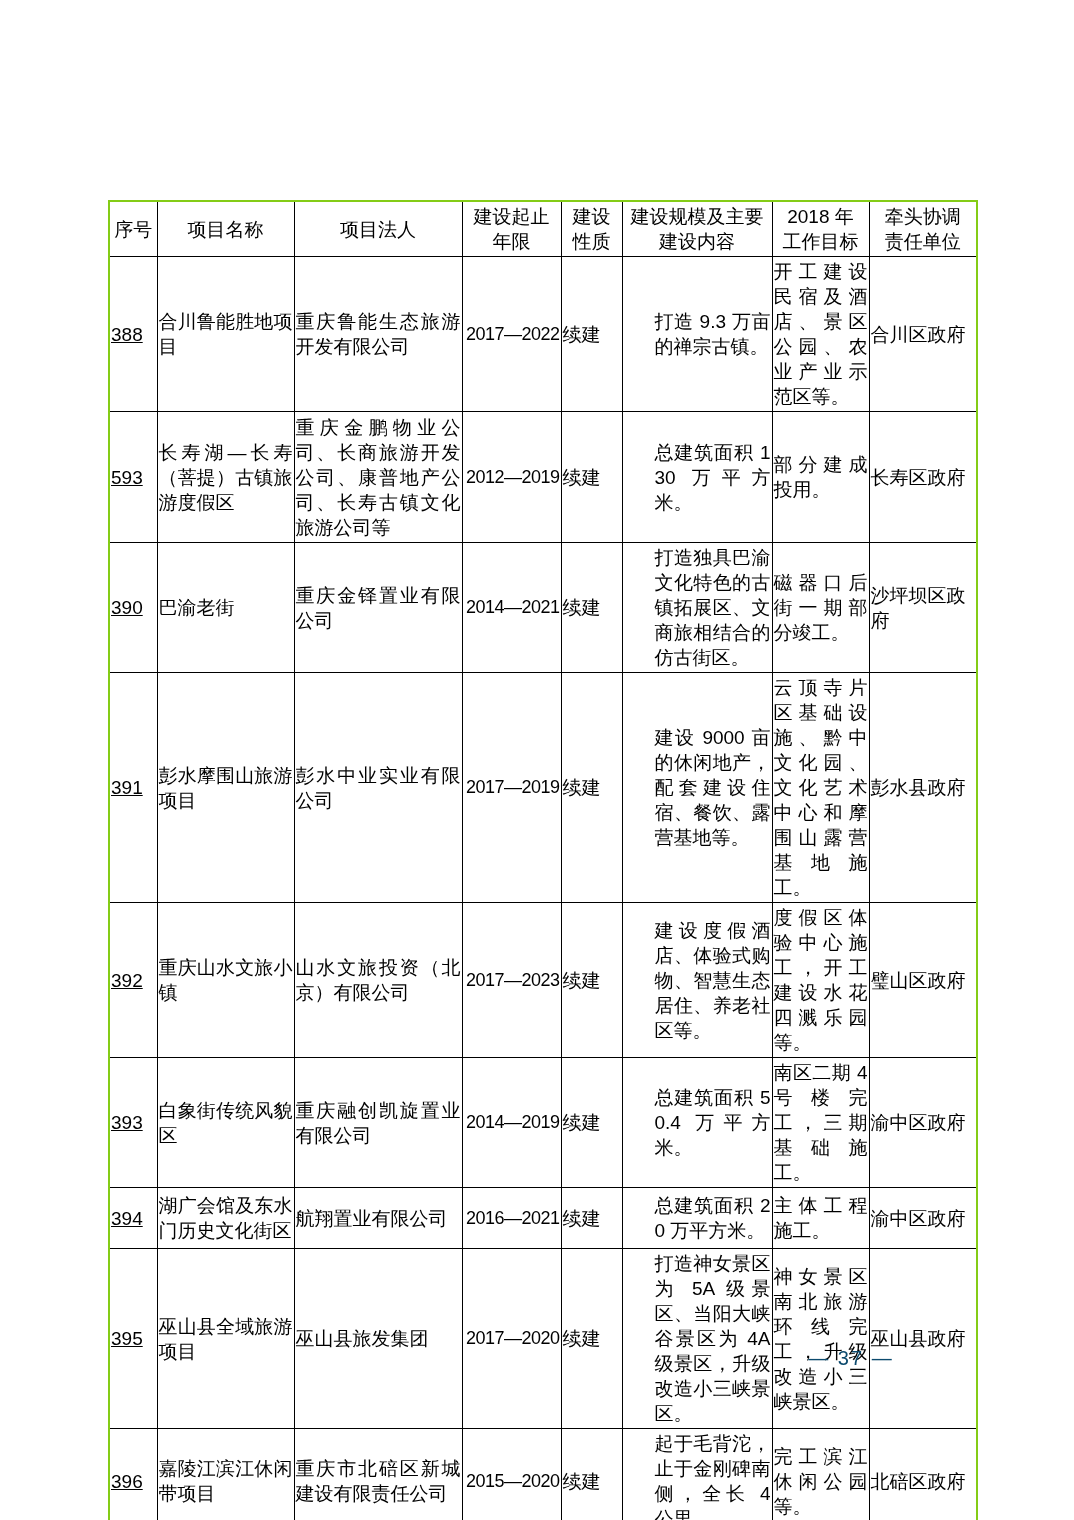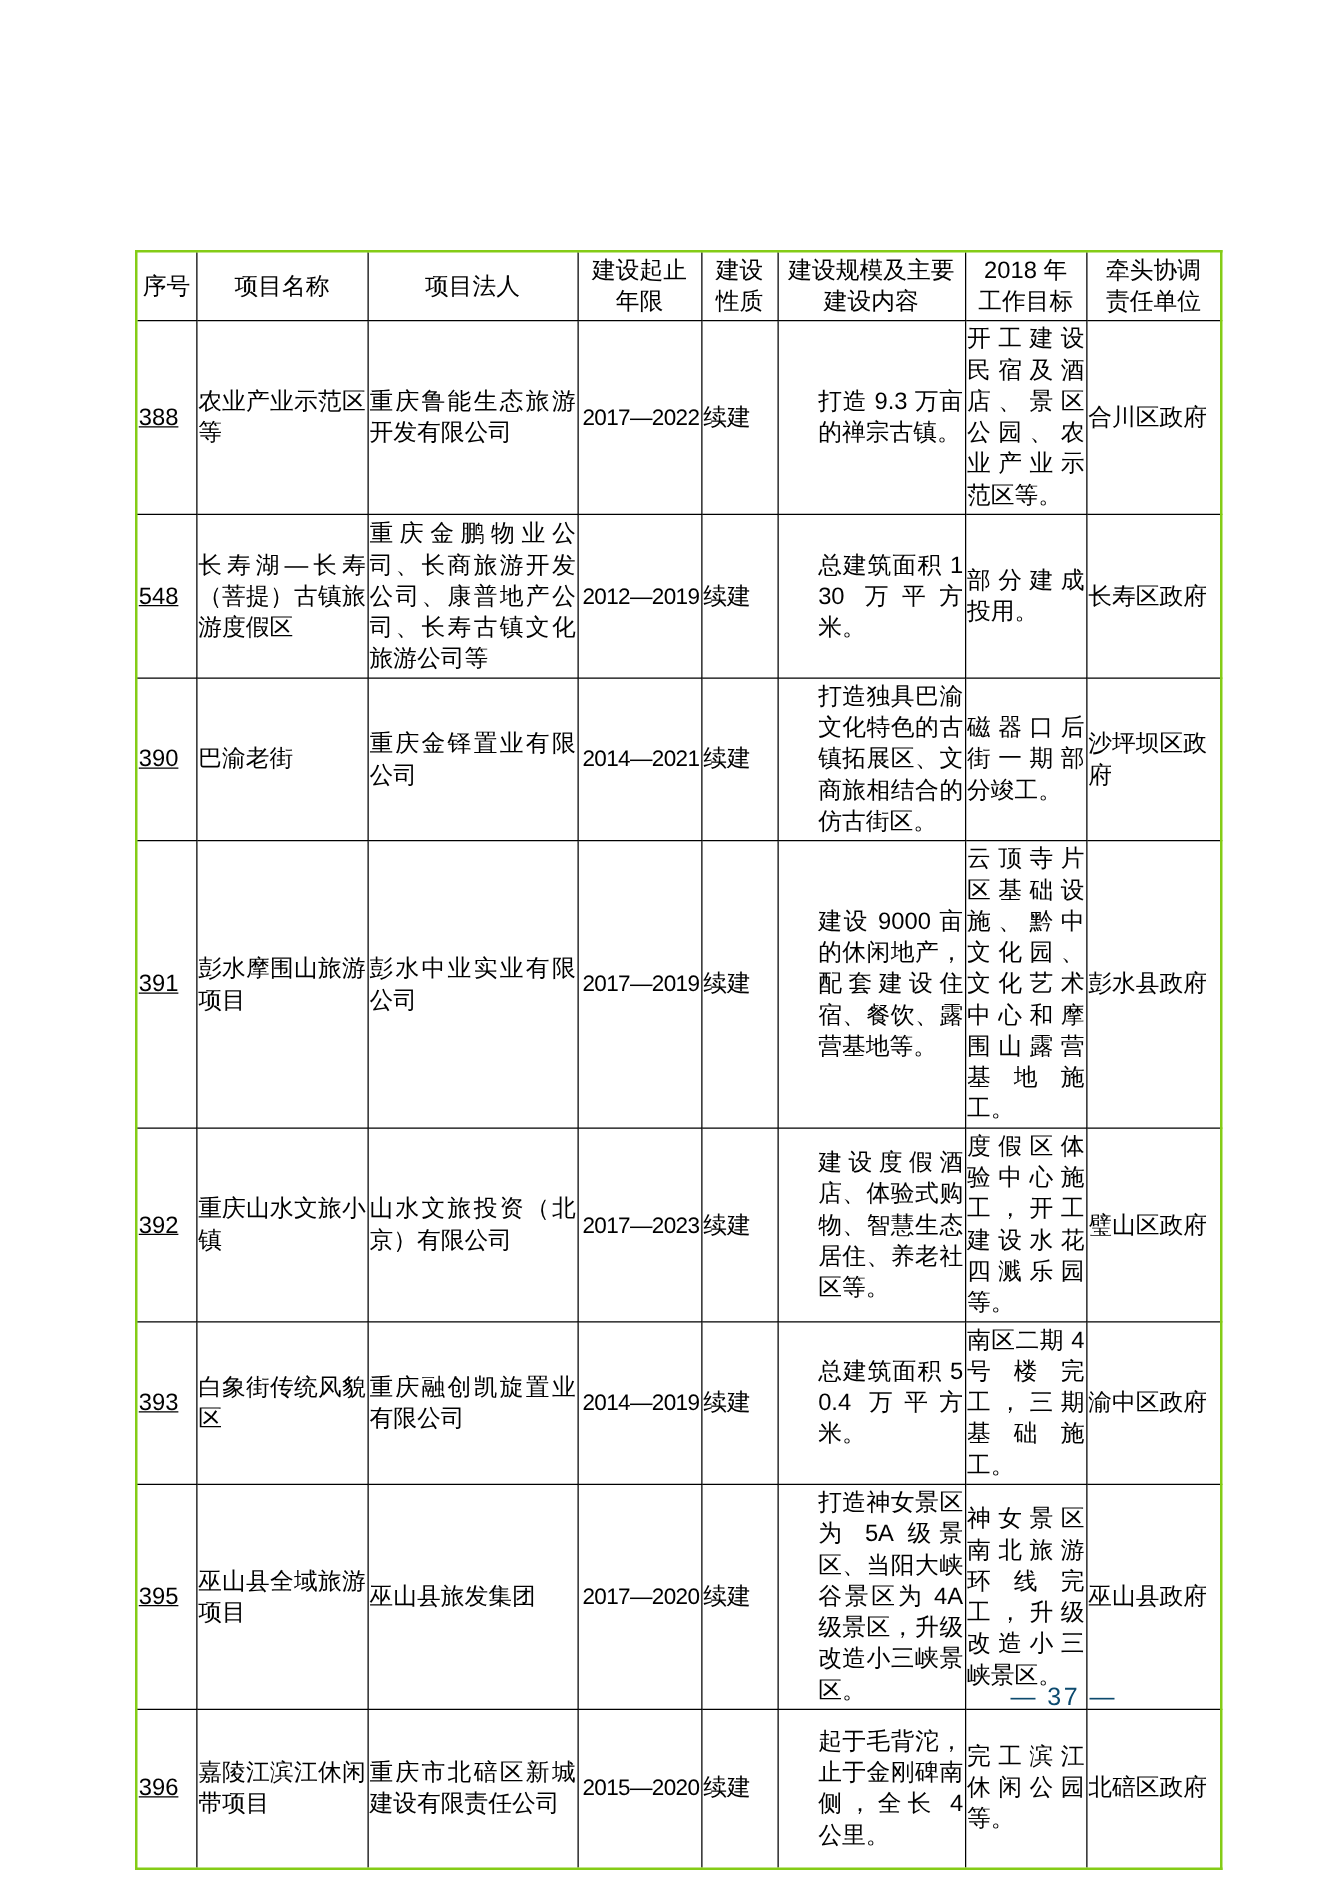--- a/index.html
+++ b/index.html
@@ -104,30 +104,30 @@
 建设内容</th>
         <th>2018 年
 工作目标</th>
         <th>牵头协调
 责任单位</th>
       </tr>
     </thead>
     <tbody>
         <tr>
     <td class="c-seq">388</td>
-    <td class="c-name">农业产业示范区等</td>
+    <td class="c-name">合川鲁能胜地项目</td>
     <td class="c-legal">重庆鲁能生态旅游开发有限公司</td>
     <td class="c-years">2017—2022</td>
     <td class="c-nature">续建</td>
     <td class="c-scale">打造 9.3 万亩的禅宗古镇。</td>
     <td class="c-target">开工建设民宿及酒店、景区公园、农业产业示范区等。</td>
     <td class="c-unit">合川区政府</td>
   </tr>
         <tr>
-    <td class="c-seq">548</td>
+    <td class="c-seq">593</td>
     <td class="c-name">长寿湖—长寿（菩提）古镇旅游度假区</td>
     <td class="c-legal">重庆金鹏物业公司、长商旅游开发公司、康普地产公司、长寿古镇文化旅游公司等</td>
     <td class="c-years">2012—2019</td>
     <td class="c-nature">续建</td>
     <td class="c-scale">总建筑面积 130 万平方米。</td>
     <td class="c-target">部分建成投用。</td>
     <td class="c-unit">长寿区政府</td>
   </tr>
         <tr>
     <td class="c-seq">390</td>
@@ -163,20 +163,30 @@
     <td class="c-seq">393</td>
     <td class="c-name">白象街传统风貌区</td>
     <td class="c-legal">重庆融创凯旋置业有限公司</td>
     <td class="c-years">2014—2019</td>
     <td class="c-nature">续建</td>
     <td class="c-scale">总建筑面积 50.4 万平方米。</td>
     <td class="c-target">南区二期 4 号楼完工，三期基础施工。</td>
     <td class="c-unit">渝中区政府</td>
   </tr>
         <tr>
+    <td class="c-seq">394</td>
+    <td class="c-name">湖广会馆及东水门历史文化街区</td>
+    <td class="c-legal">航翔置业有限公司</td>
+    <td class="c-years">2016—2021</td>
+    <td class="c-nature">续建</td>
+    <td class="c-scale">总建筑面积 20 万平方米。</td>
+    <td class="c-target">主体工程施工。</td>
+    <td class="c-unit">渝中区政府</td>
+  </tr>
+        <tr>
     <td class="c-seq">395</td>
     <td class="c-name">巫山县全域旅游项目</td>
     <td class="c-legal">巫山县旅发集团</td>
     <td class="c-years">2017—2020</td>
     <td class="c-nature">续建</td>
     <td class="c-scale">打造神女景区为 5A 级景区、当阳大峡谷景区为 4A 级景区，升级改造小三峡景区。</td>
     <td class="c-target">神女景区南北旅游环线完工，升级改造小三峡景区。</td>
     <td class="c-unit">巫山县政府</td>
   </tr>
         <tr>

